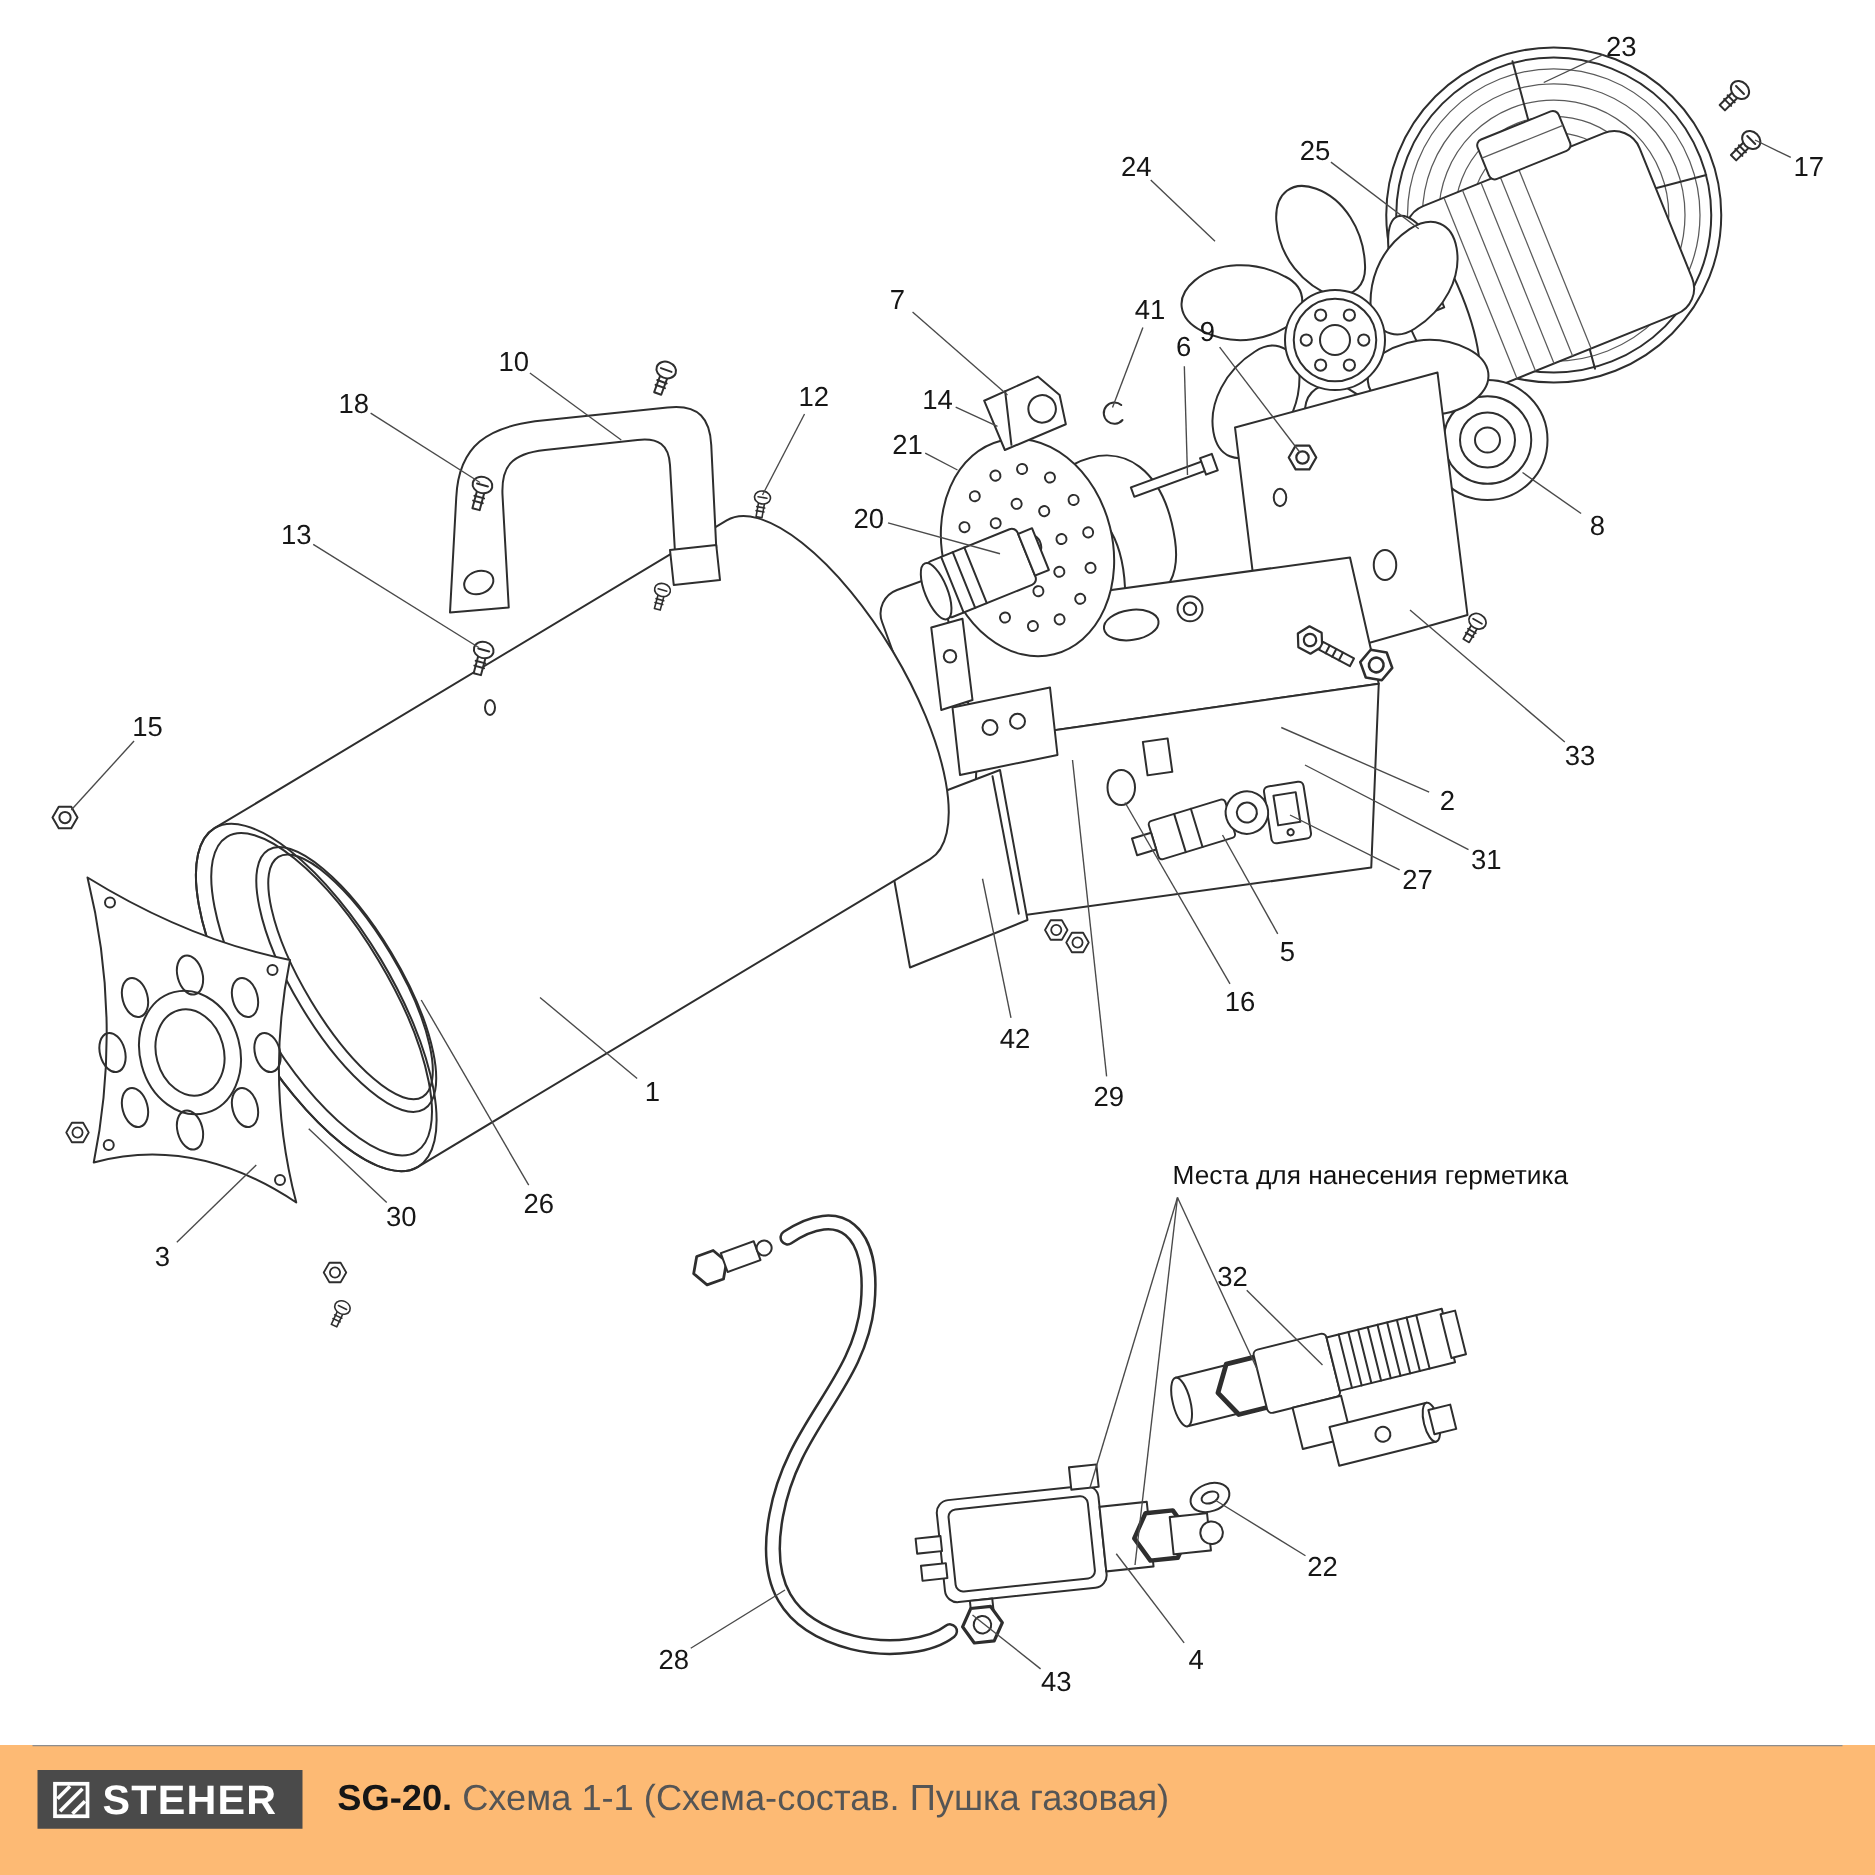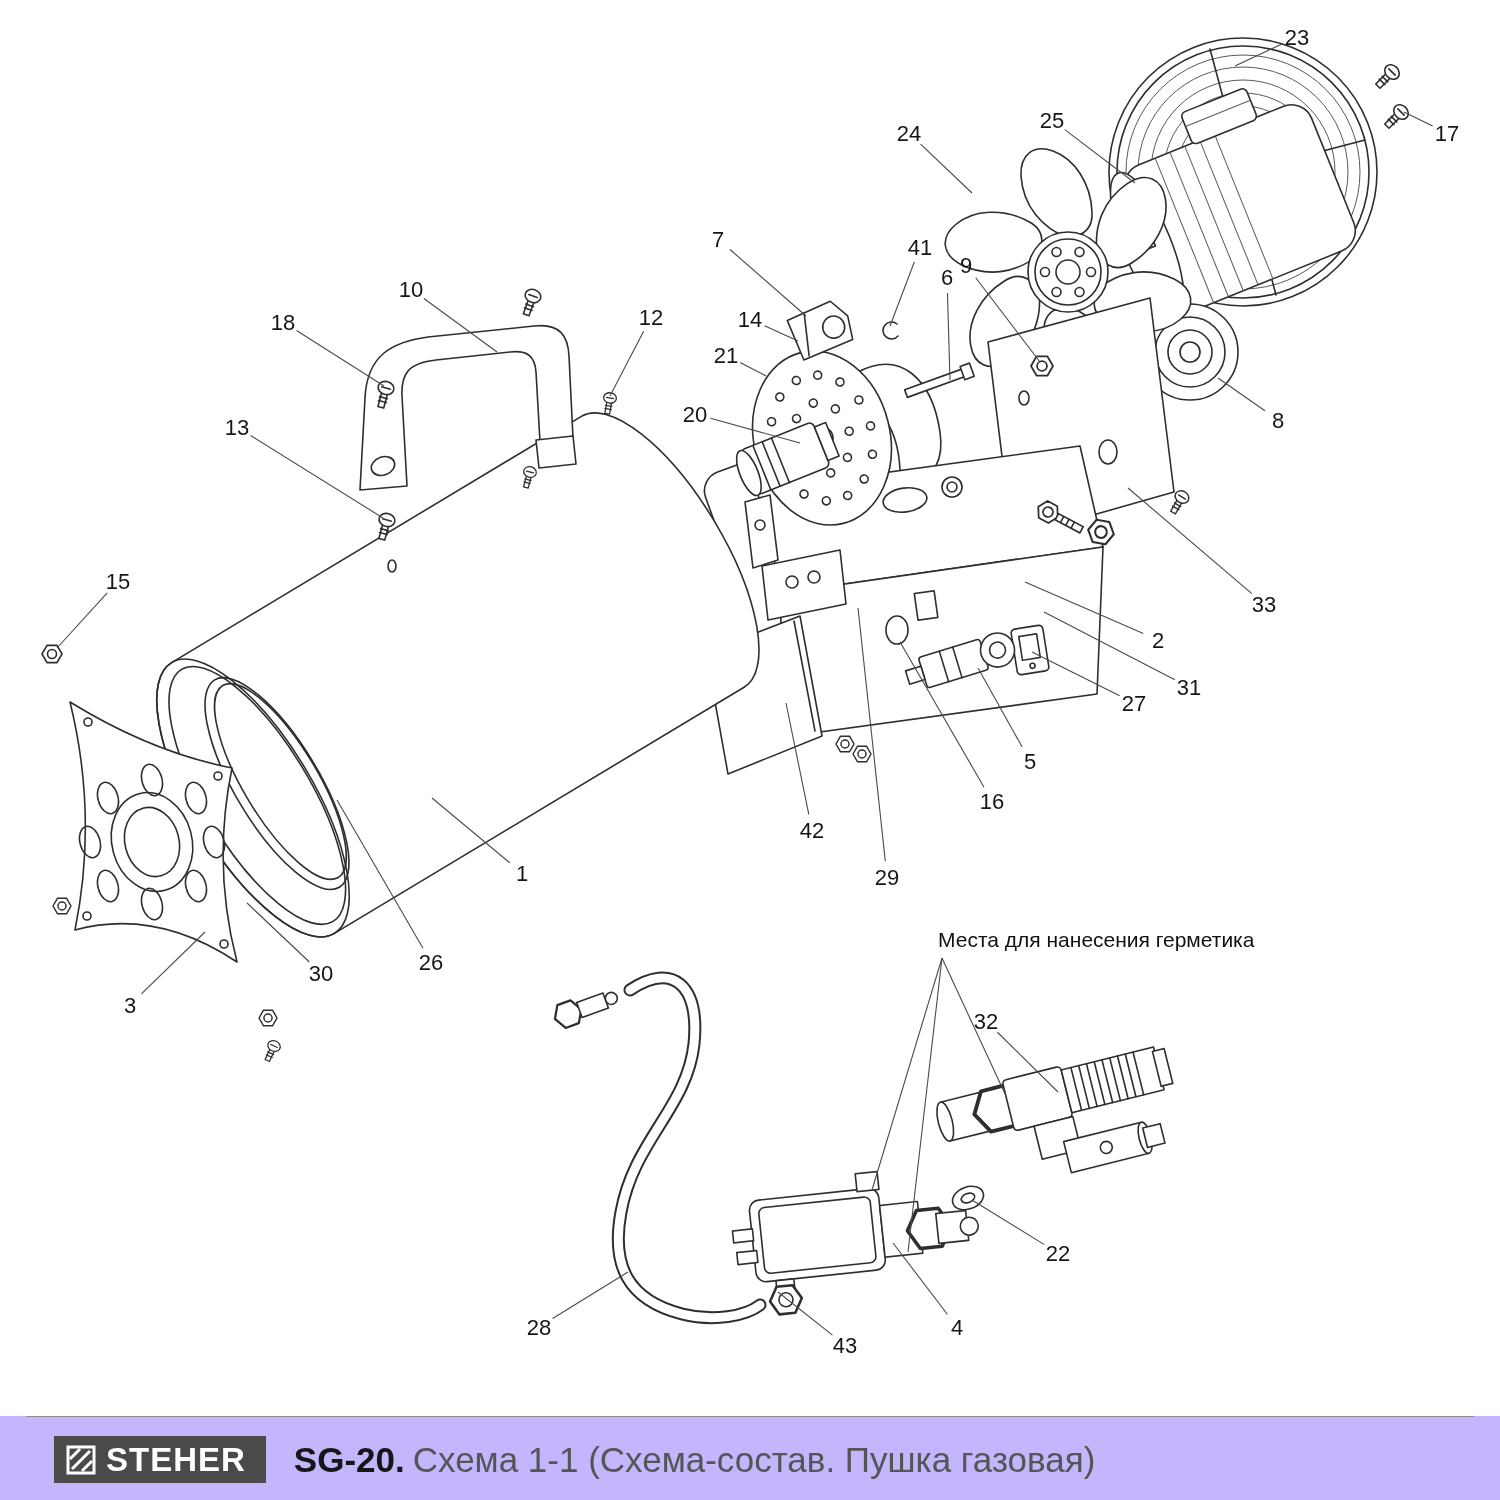--- a/index.html
+++ b/index.html
@@ -7,26 +7,26 @@
         font-family:"Liberation Sans",sans-serif;}
   svg.diagram{position:absolute;left:0;top:0;}
   
   .d{fill:none;stroke:#2e2e2e;stroke-width:1.6;stroke-linejoin:round;stroke-linecap:round;}
   .df{fill:#ffffff;stroke:#2e2e2e;stroke-width:1.6;stroke-linejoin:round;}
   .dt{fill:none;stroke:#5a5a5a;stroke-width:1;}
   .leader{stroke:#4a4a4a;stroke-width:1.1;fill:none;}
   text.callout{font-family:"Liberation Sans",sans-serif;font-size:22px;fill:#161616;text-anchor:middle;}
   text.note{font-family:"Liberation Sans",sans-serif;font-size:21px;fill:#111;text-anchor:start;}
   
-  .footer{position:absolute;left:0;right:0;bottom:0;height:84px;background:#c4b5fd;padding-left:24px;}
+  .footer{position:absolute;left:0;right:0;bottom:0;height:104px;background:#fdba74;}
   .footer-rule{position:absolute;top:0;left:26px;right:26px;border-top:1.5px solid #8d8d8d;}
   .footer-row{display:flex;align-items:center;gap:28px;padding:20px 0 0 30px;}
   .logo{background:#4a4a4a;color:#fff;display:flex;align-items:center;gap:10px;
         padding:7px 20px 7px 12px;font-weight:bold;font-size:33px;letter-spacing:1px;line-height:1;}
-  .caption{font-size:35px;color:#555;white-space:nowrap;text-align:right;}
+  .caption{font-size:29px;color:#555;white-space:nowrap;text-align:right;}
   .caption .model{font-weight:bold;color:#161616;margin-right:8px;}
 </style>
 </head>
 <body>
 
 <div class="page">
 
 <svg class="diagram" width="1500" height="1500" viewBox="0 0 1500 1500">
   <defs>
     <path id="hex" d="M 10,0 L 5,8.66 L -5,8.66 L -10,0 L -5,-8.66 L 5,-8.66 Z"></path>

